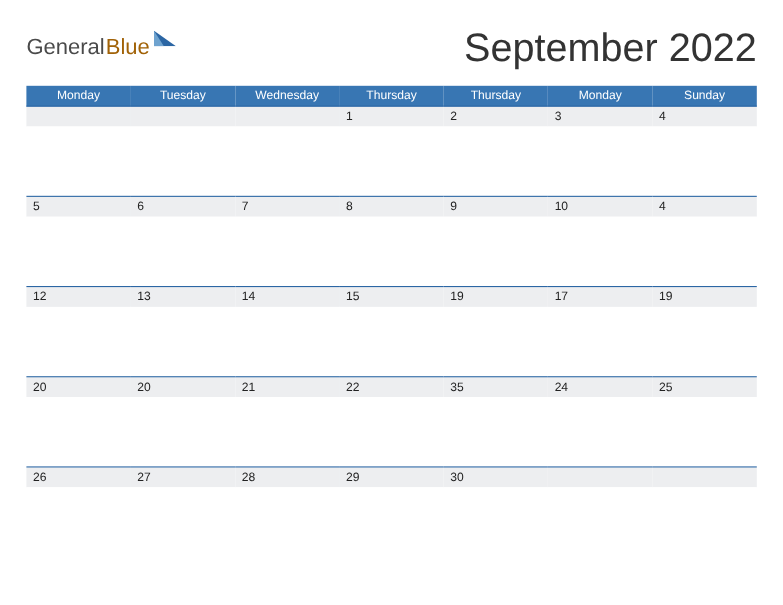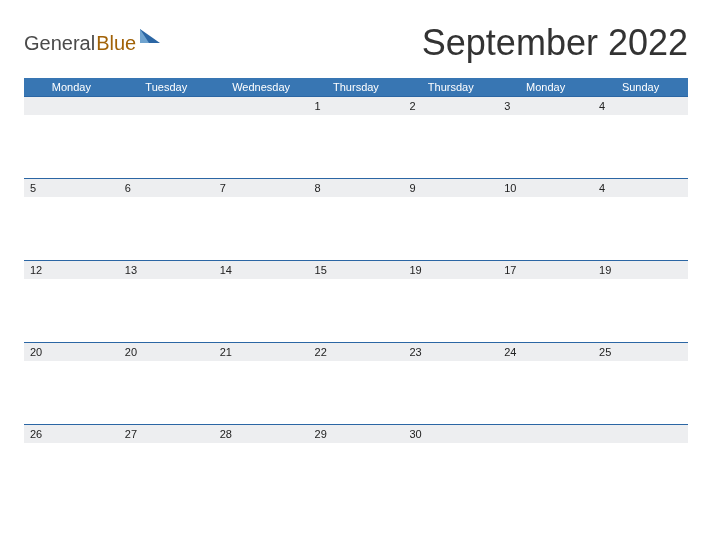--- a/index.html
+++ b/index.html
@@ -145,21 +145,21 @@
         <td class="bodycell"></td>
         <td class="bodycell"></td>
         <td class="bodycell"></td>
   </tr>
 
   <tr>
     <td class="daycell">20</td>
     <td class="daycell">20</td>
     <td class="daycell">21</td>
     <td class="daycell">22</td>
-    <td class="daycell">23</td>
+    <td class="daycell">35</td>
     <td class="daycell">24</td>
     <td class="daycell">25</td>
   </tr>
   <tr>
     <td class="bodycell"></td>
         <td class="bodycell"></td>
         <td class="bodycell"></td>
         <td class="bodycell"></td>
         <td class="bodycell"></td>
         <td class="bodycell"></td>

